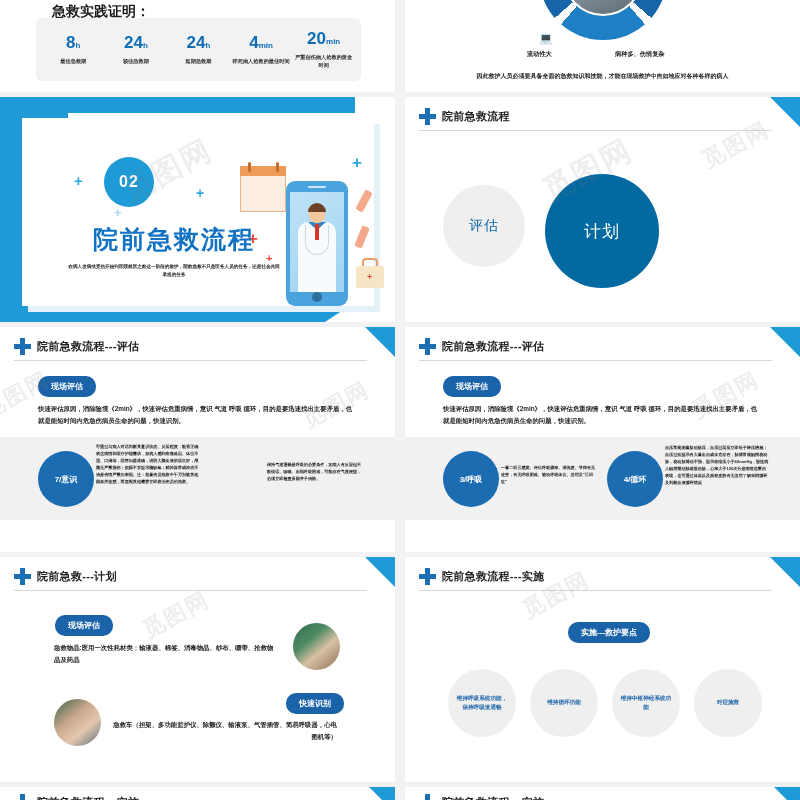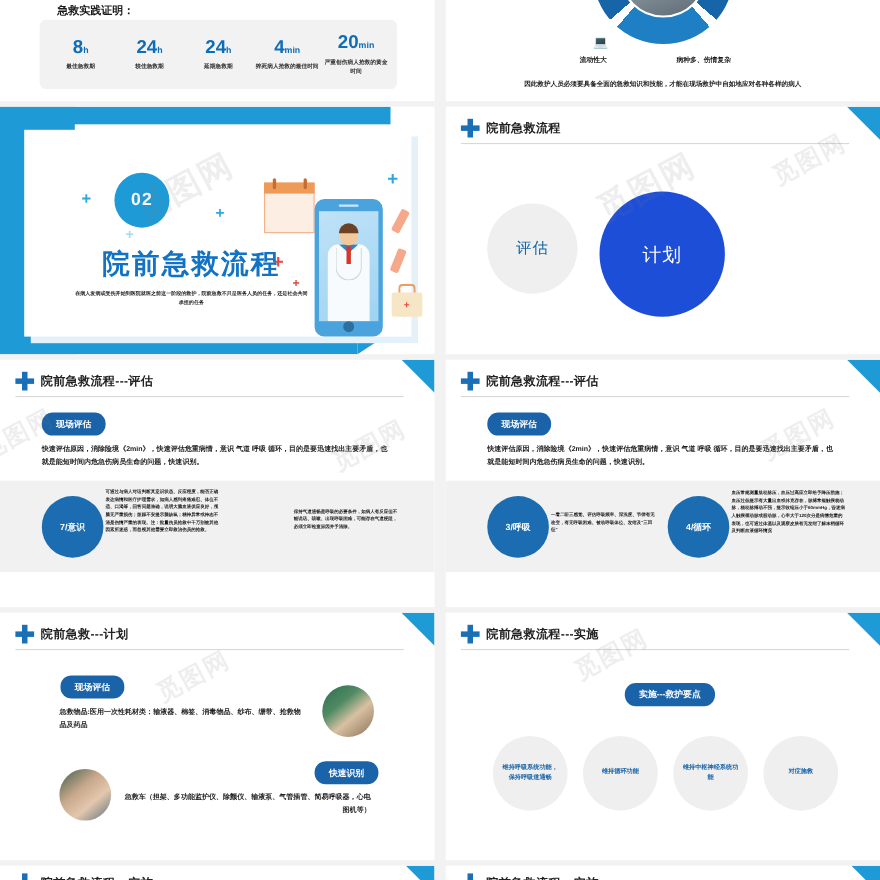--- a/index.html
+++ b/index.html
@@ -74,21 +74,21 @@
   }
 
   
   .para {
     font-size: 6.4px; line-height: 1.85; color: #1d1d1d; font-weight: bold;
   }
 
   
   .stats-head {
     position: absolute; left: 52px; top: 3px;
-    font-size: 10px; font-weight: bold; color: #1b1b1b;
+    font-size: 14px; font-weight: bold; color: #1b1b1b;
   }
   .stats-card {
     position: absolute; left: 36px; top: 18px; width: 325px; height: 63px;
     background: #f2f2f3; border-radius: 6px;
     display: flex; align-items: center; justify-content: space-around;
     padding: 0 6px;
   }
   .stat { text-align: center; width: 62px; }
   .stat .num {
     color: #0f6db5; font-weight: bold; font-size: 17px; line-height: 1;
@@ -215,21 +215,21 @@
   .band.b1 { left:338px; top:72px; width:8px; height:22px; transform: rotate(28deg); }
   .band.b2 { left:336px; top:108px; width:8px; height:22px; transform: rotate(22deg); }
   .kit { position:absolute; left:334px; top:148px; width:28px; height:22px; background:#f7e6c6; border-radius:2px; }
   .kit-h { position:absolute; left:340px; top:140px; width:16px; height:9px; border:2px solid #e8a06a; border-bottom:none; border-radius:4px 4px 0 0; }
   .kit-cross { position:absolute; left:345px; top:155px; color:#e8463a; font-size:9px; font-weight:bold; line-height:1; }
 
   
   .c3 { position: absolute; border-radius: 50%; display:flex; align-items:center; justify-content:center;
         font-weight: normal; }
   .c3.sm { width: 82px; height: 82px; background:#efefef; color:#1366a8; font-size: 14px; letter-spacing:1px; }
-  .c3.lg { width: 114px; height: 114px; background:#1d4ed8; color:#ffffff; font-size: 17px; letter-spacing:1px; }
+  .c3.lg { width: 114px; height: 114px; background:#0369a1; color:#ffffff; font-size: 17px; letter-spacing:1px; }
   .c3.a { left: 38px;  top: 88px; }
   .c3.b { left: 140px; top: 77px; }
   .c3.c { left: 268px; top: 88px; }
 
   
   .assess-band {
     position: absolute; left: 0; right: 0; top: 110px; height: 83px; background: #f1f1f1;
   }
   .ac {
     position: absolute; width: 56px; height: 56px; border-radius: 50%;

